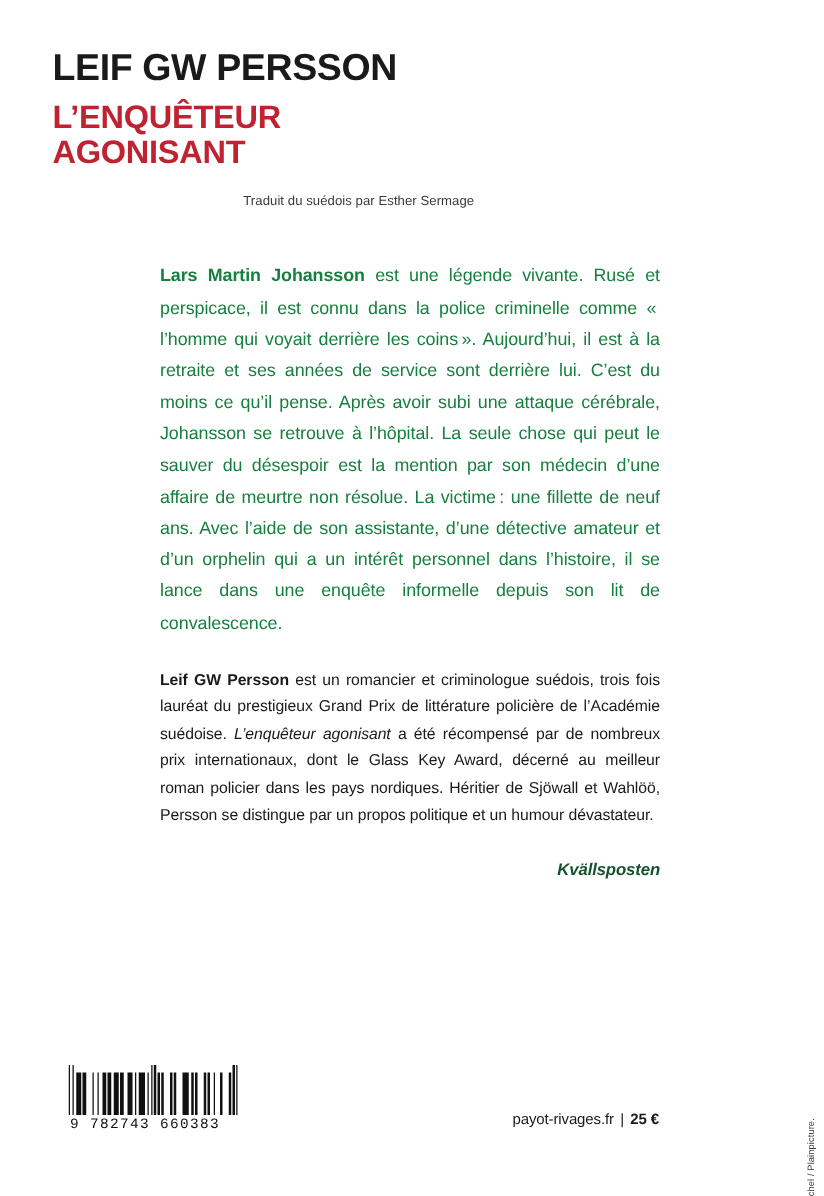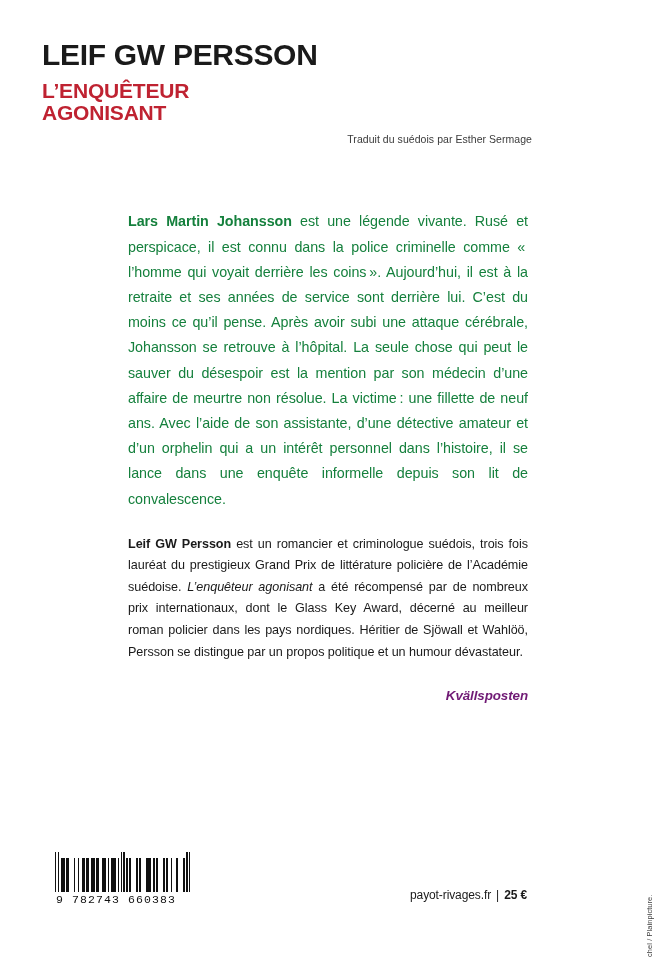--- a/index.html
+++ b/index.html
@@ -36,35 +36,35 @@
     font-size: 30px;
     line-height: 1.0;
     letter-spacing: -0.3px;
     color: #1a1a1a;
     margin: 0 0 10px 0;
     white-space: nowrap;
   }
   .book-title {
     font-family: "Liberation Sans", sans-serif;
     font-weight: 700;
-    font-size: 21px;
+    font-size: 26px;
     line-height: 1.06;
     letter-spacing: -0.2px;
     color: #bf2231;
     margin: 0;
   }
   .book-title .t-line {
     display: block;
   }
   .translator {
-    margin-top: 8px;
+    margin-top: 20px;
     font-size: 10.5px;
     font-weight: 400;
     color: #3a3a3a;
-    text-align: right;
+    text-align: center;
     width: 490px;
     letter-spacing: 0.05px;
   }
 
   
   .blurb {
     position: absolute;
     left: 128px;
     top: 195px;
     width: 400px;
@@ -108,21 +108,21 @@
     color: #1a1a1a;
     letter-spacing: -0.2px;
     white-space: nowrap;
   }
   .quote-source {
     margin-top: 5px;
     text-align: right;
     font-size: 13.4px;
     font-weight: 700;
     font-style: italic;
-    color: #701a75;
+    color: #14532d;
     letter-spacing: -0.1px;
   }
 
   
   .cover-credit {
     position: absolute;
     right: 14px;
     top: 742px;
     font-size: 7.4px;
     color: #3a3a3a;

